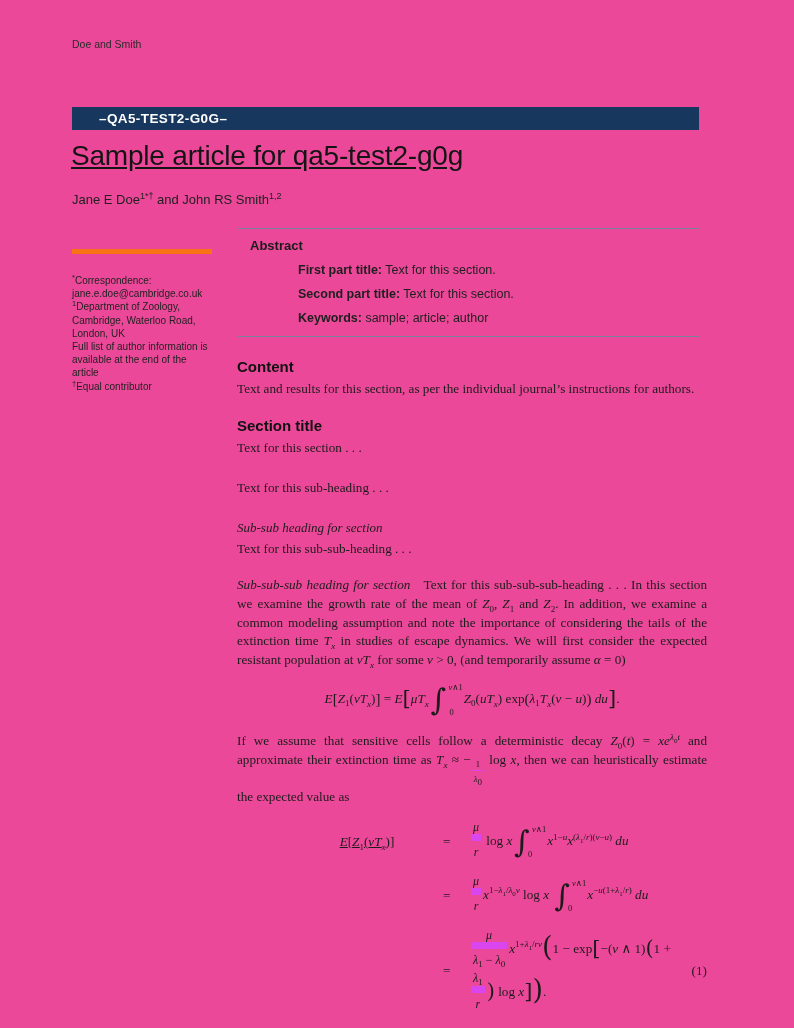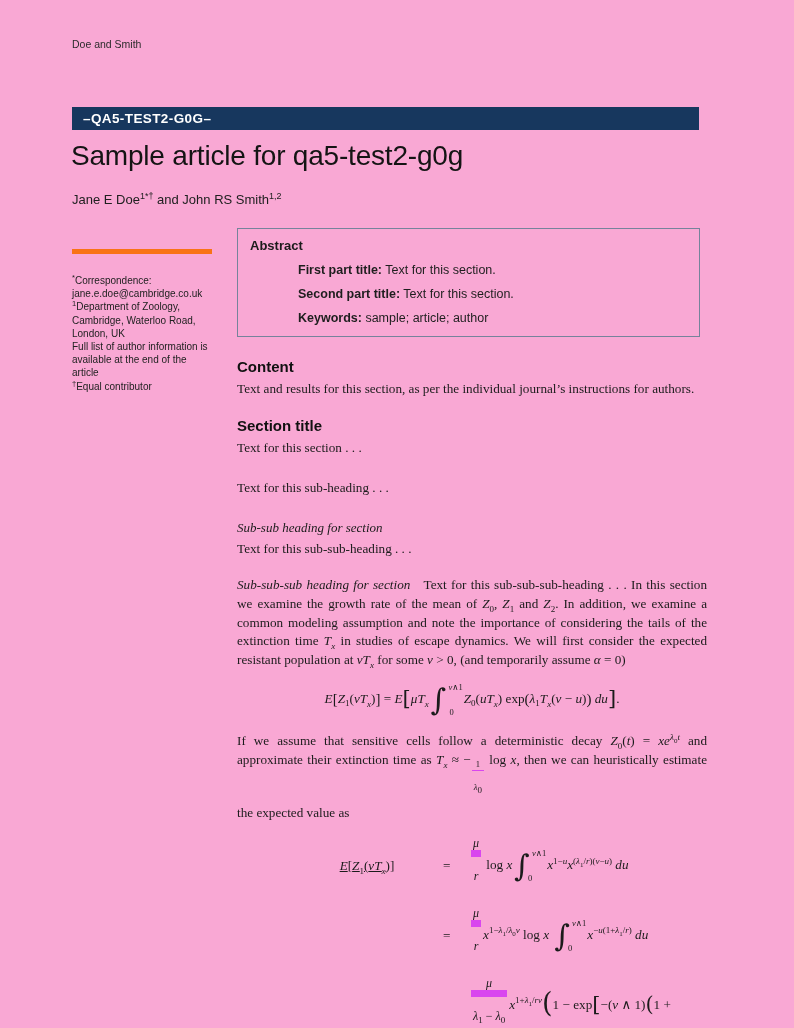--- a/index.html
+++ b/index.html
@@ -1,23 +1,23 @@
 <!DOCTYPE html>
 <html><head>
 <meta charset="utf-8">
 <style>
   html,body{margin:0;padding:0;background:#e8e8e8;}
-  .page{position:relative;width:794px;height:1028px;background:#f9a8d4;margin:0 auto;
+  .page{position:relative;width:794px;height:1028px;background:#ec4899;margin:0 auto;
         color:#1b1b1b;overflow:hidden;}
   
   .running-head{position:absolute;left:72px;top:38px;font:10.5px "Liberation Sans",sans-serif;color:#2b2b2b;}
   .banner{position:absolute;left:72px;top:107px;width:627px;height:23px;background:#17375e;
           display:flex;align-items:center;}
-  .banner span{font:bold 13.5px "Liberation Sans",sans-serif;color:#ffffff;letter-spacing:.4px;padding-left:11px;}
-  .title{position:absolute;left:71px;top:140px;margin:0;font:400 28px "Liberation Sans",sans-serif;color:#141414;letter-spacing:-0.2px;}
+  .banner span{font:bold 13.5px "Liberation Sans",sans-serif;color:#ffffff;letter-spacing:.4px;padding-left:11px;margin-left:16px;}
+  .title{position:absolute;left:71px;top:140px;margin:0;font:400 28px "Liberation Sans",sans-serif;color:#141414;letter-spacing:-0.2px;text-decoration:underline;}
   .authors{position:absolute;left:72px;top:192px;font:13px "Liberation Sans",sans-serif;color:#202020;}
   .authors sup{font-size:9px;line-height:0;}
   
   .info-row{position:absolute;left:72px;top:228px;width:628px;display:flex;gap:25px;}
   .side{width:140px;border-top:5px solid #f97316;padding-top:20px;
         font:10px/13.2px "Liberation Sans",sans-serif;color:#222;margin-top:21px;}
   .side sup{font-size:7.5px;line-height:0;}
   .abstract-box{flex:1;border:1px solid #76839b;padding:7px 12px 9px 12px;align-self:flex-start;}
   .abs-title{font:bold 13px "Liberation Sans",sans-serif;margin:2px 0 10px 0;}
   .abstract-box p{margin:0 0 10px 0;font:12.5px "Liberation Sans",sans-serif;color:#1e1e1e;}
@@ -36,21 +36,21 @@
   .mb-xs{margin-bottom:8px;}
   i{font-style:italic;}
   sup{font-size:9px;line-height:0;}
   sub{font-size:9px;line-height:0;}
   sup sub,sup i sub{font-size:7px;}
   
   .eq-display{text-align:center;margin:4px 0 16px 0;font:13.2px "Liberation Serif","DejaVu Serif",serif;}
   .fr{display:inline-flex;flex-direction:column;vertical-align:middle;text-align:center;
       font-size:12px;line-height:1.2;margin:0 2px;}
   .fr .n{display:block;padding:0 2px;}
-  .fr .d{display:block;border-top:7px solid #d946ef;padding:12px 2px;}
+  .fr .d{display:block;border-top:7px solid #d946ef;padding:4px 2px;}
   .fr.fs{font-size:8.5px;vertical-align:-3px;line-height:1.15;margin:0 1px;}
   .fr.fs .d{border-top-width:0.8px;}
   .intw{display:inline-flex;align-items:center;vertical-align:middle;margin:0 3px 0 2px;}
   .isg{font-family:"DejaVu Serif",serif;font-size:30px;line-height:30px;font-style:normal;}
   .ilm{display:inline-flex;flex-direction:column;justify-content:space-between;height:33px;
        font-size:8.5px;line-height:1;font-style:normal;}
   .ilm .iu{transform:translateX(2px);}
   .ilm .il{transform:translateX(-2px);}
   .md{font-size:15px;vertical-align:-1px;}
   .bg{font-family:"DejaVu Serif",serif;font-size:21px;font-weight:300;vertical-align:-2px;line-height:0;}

